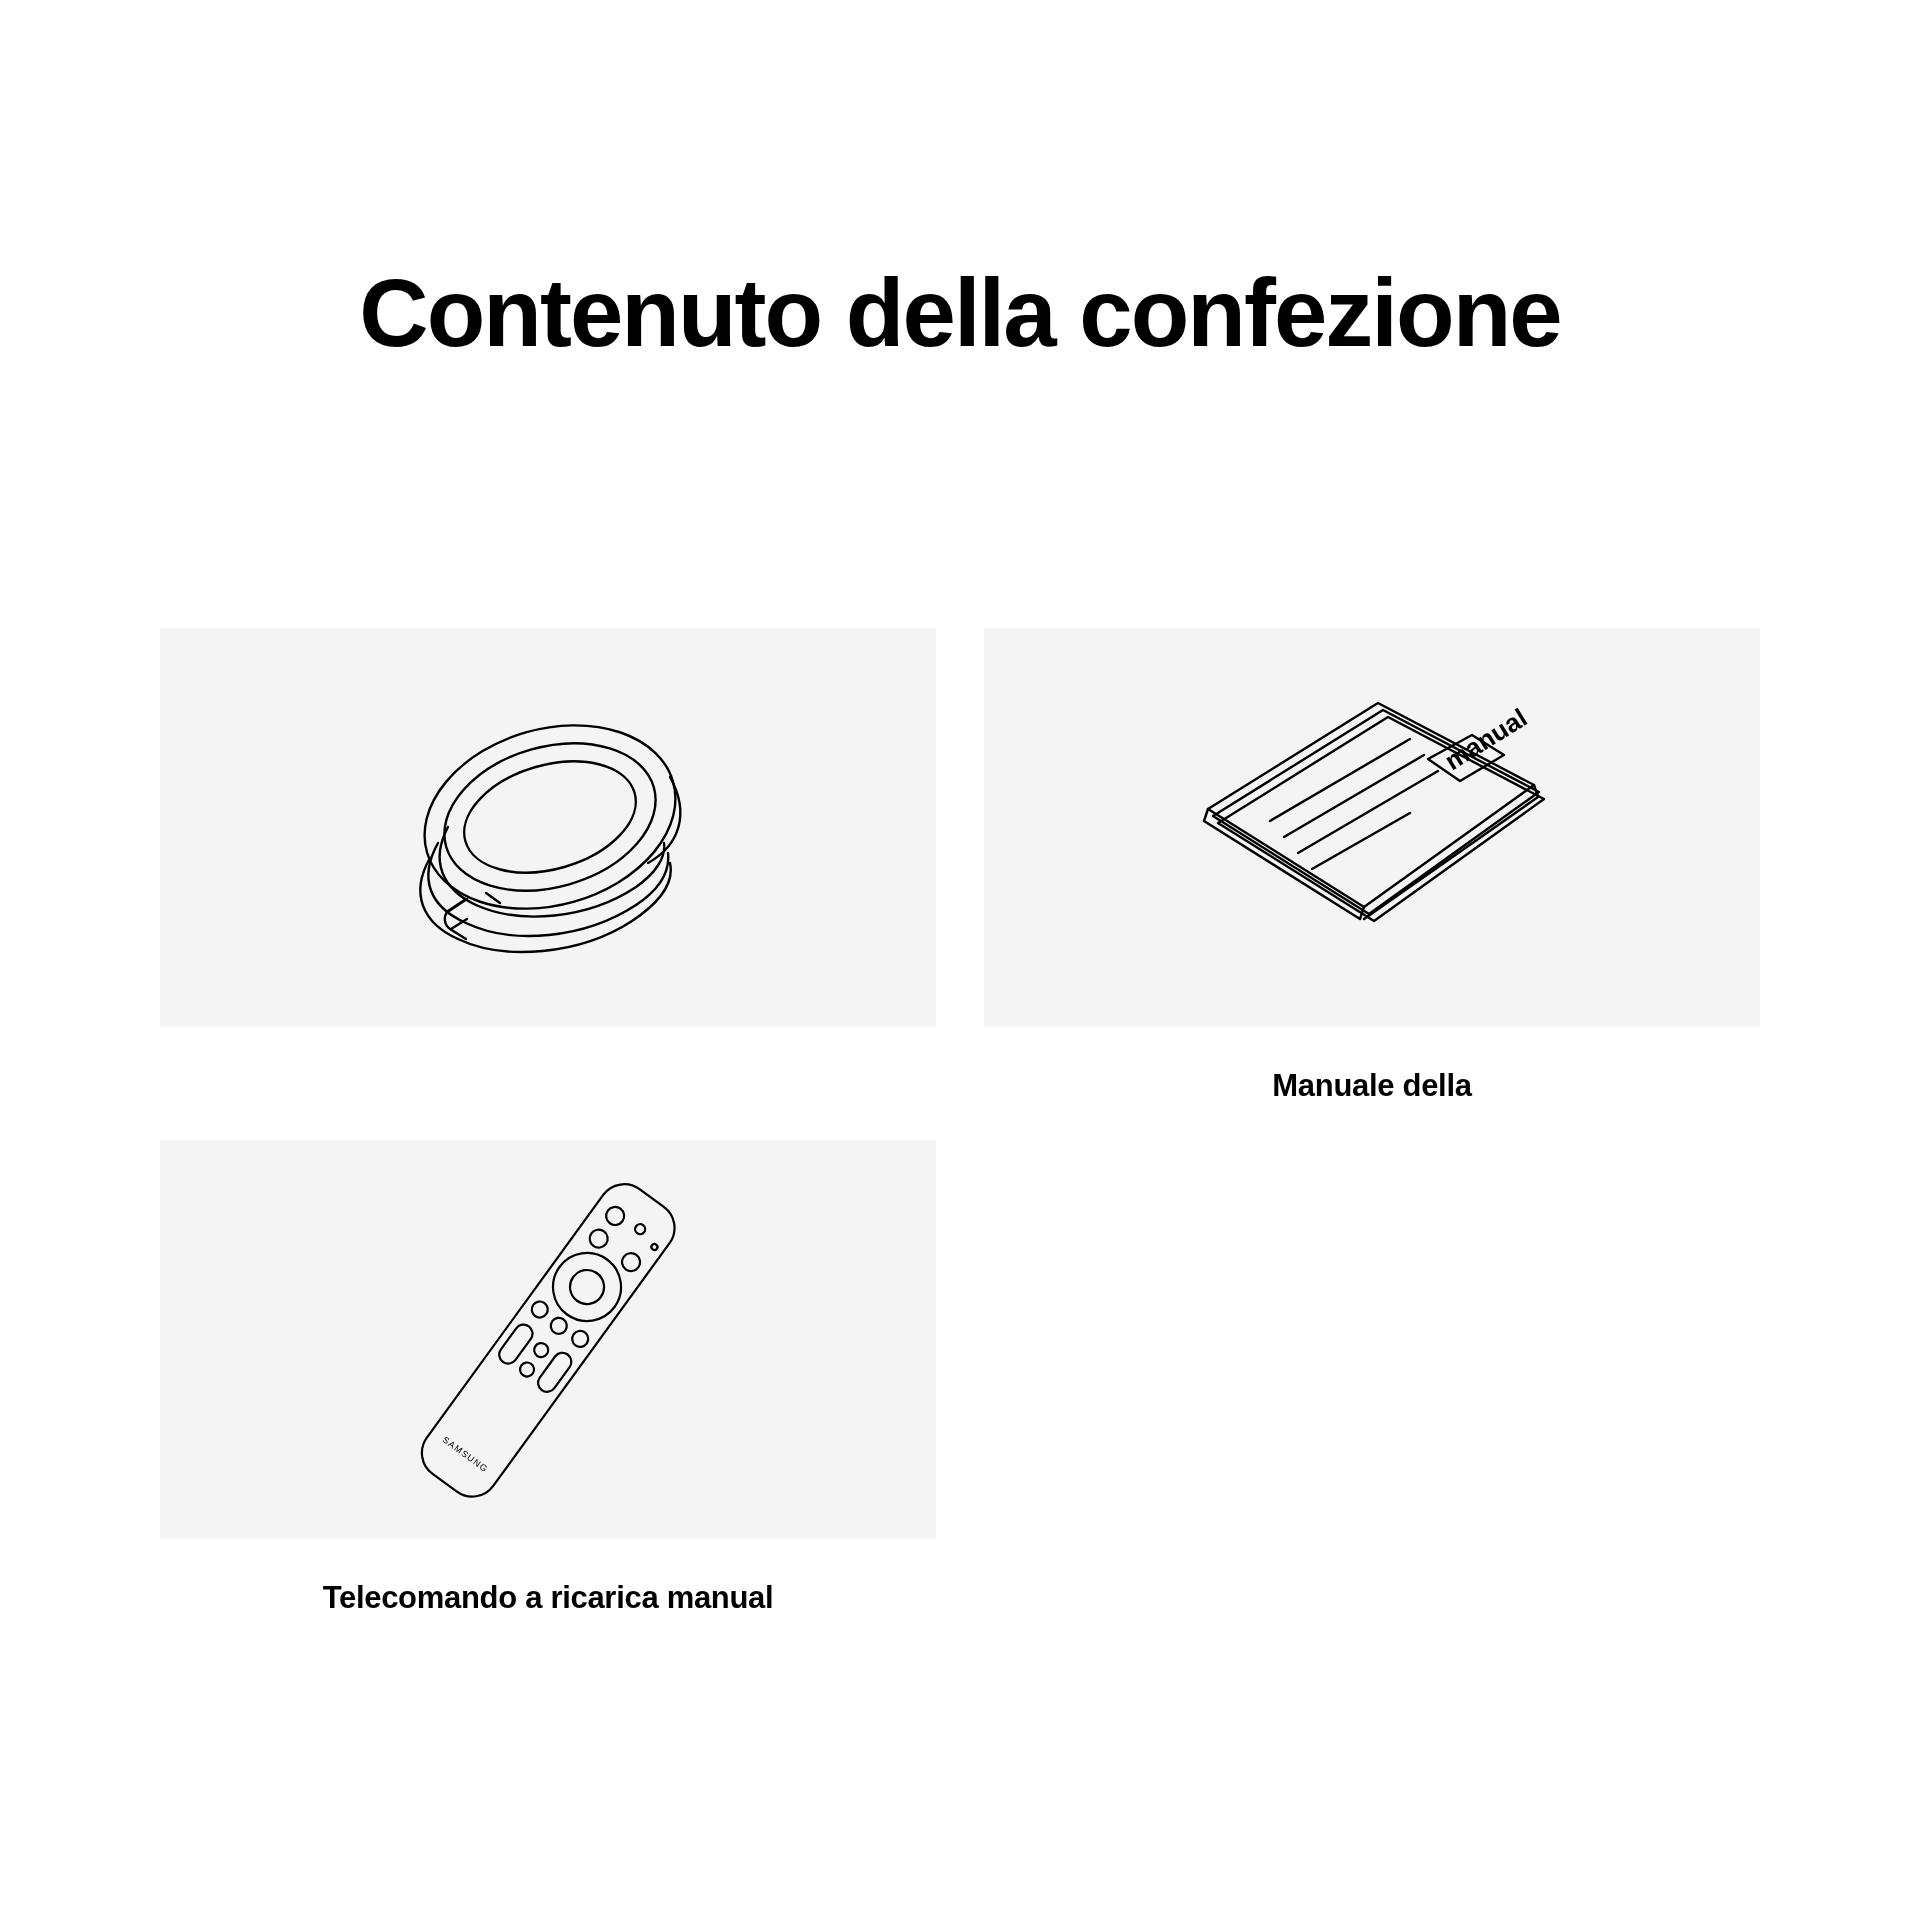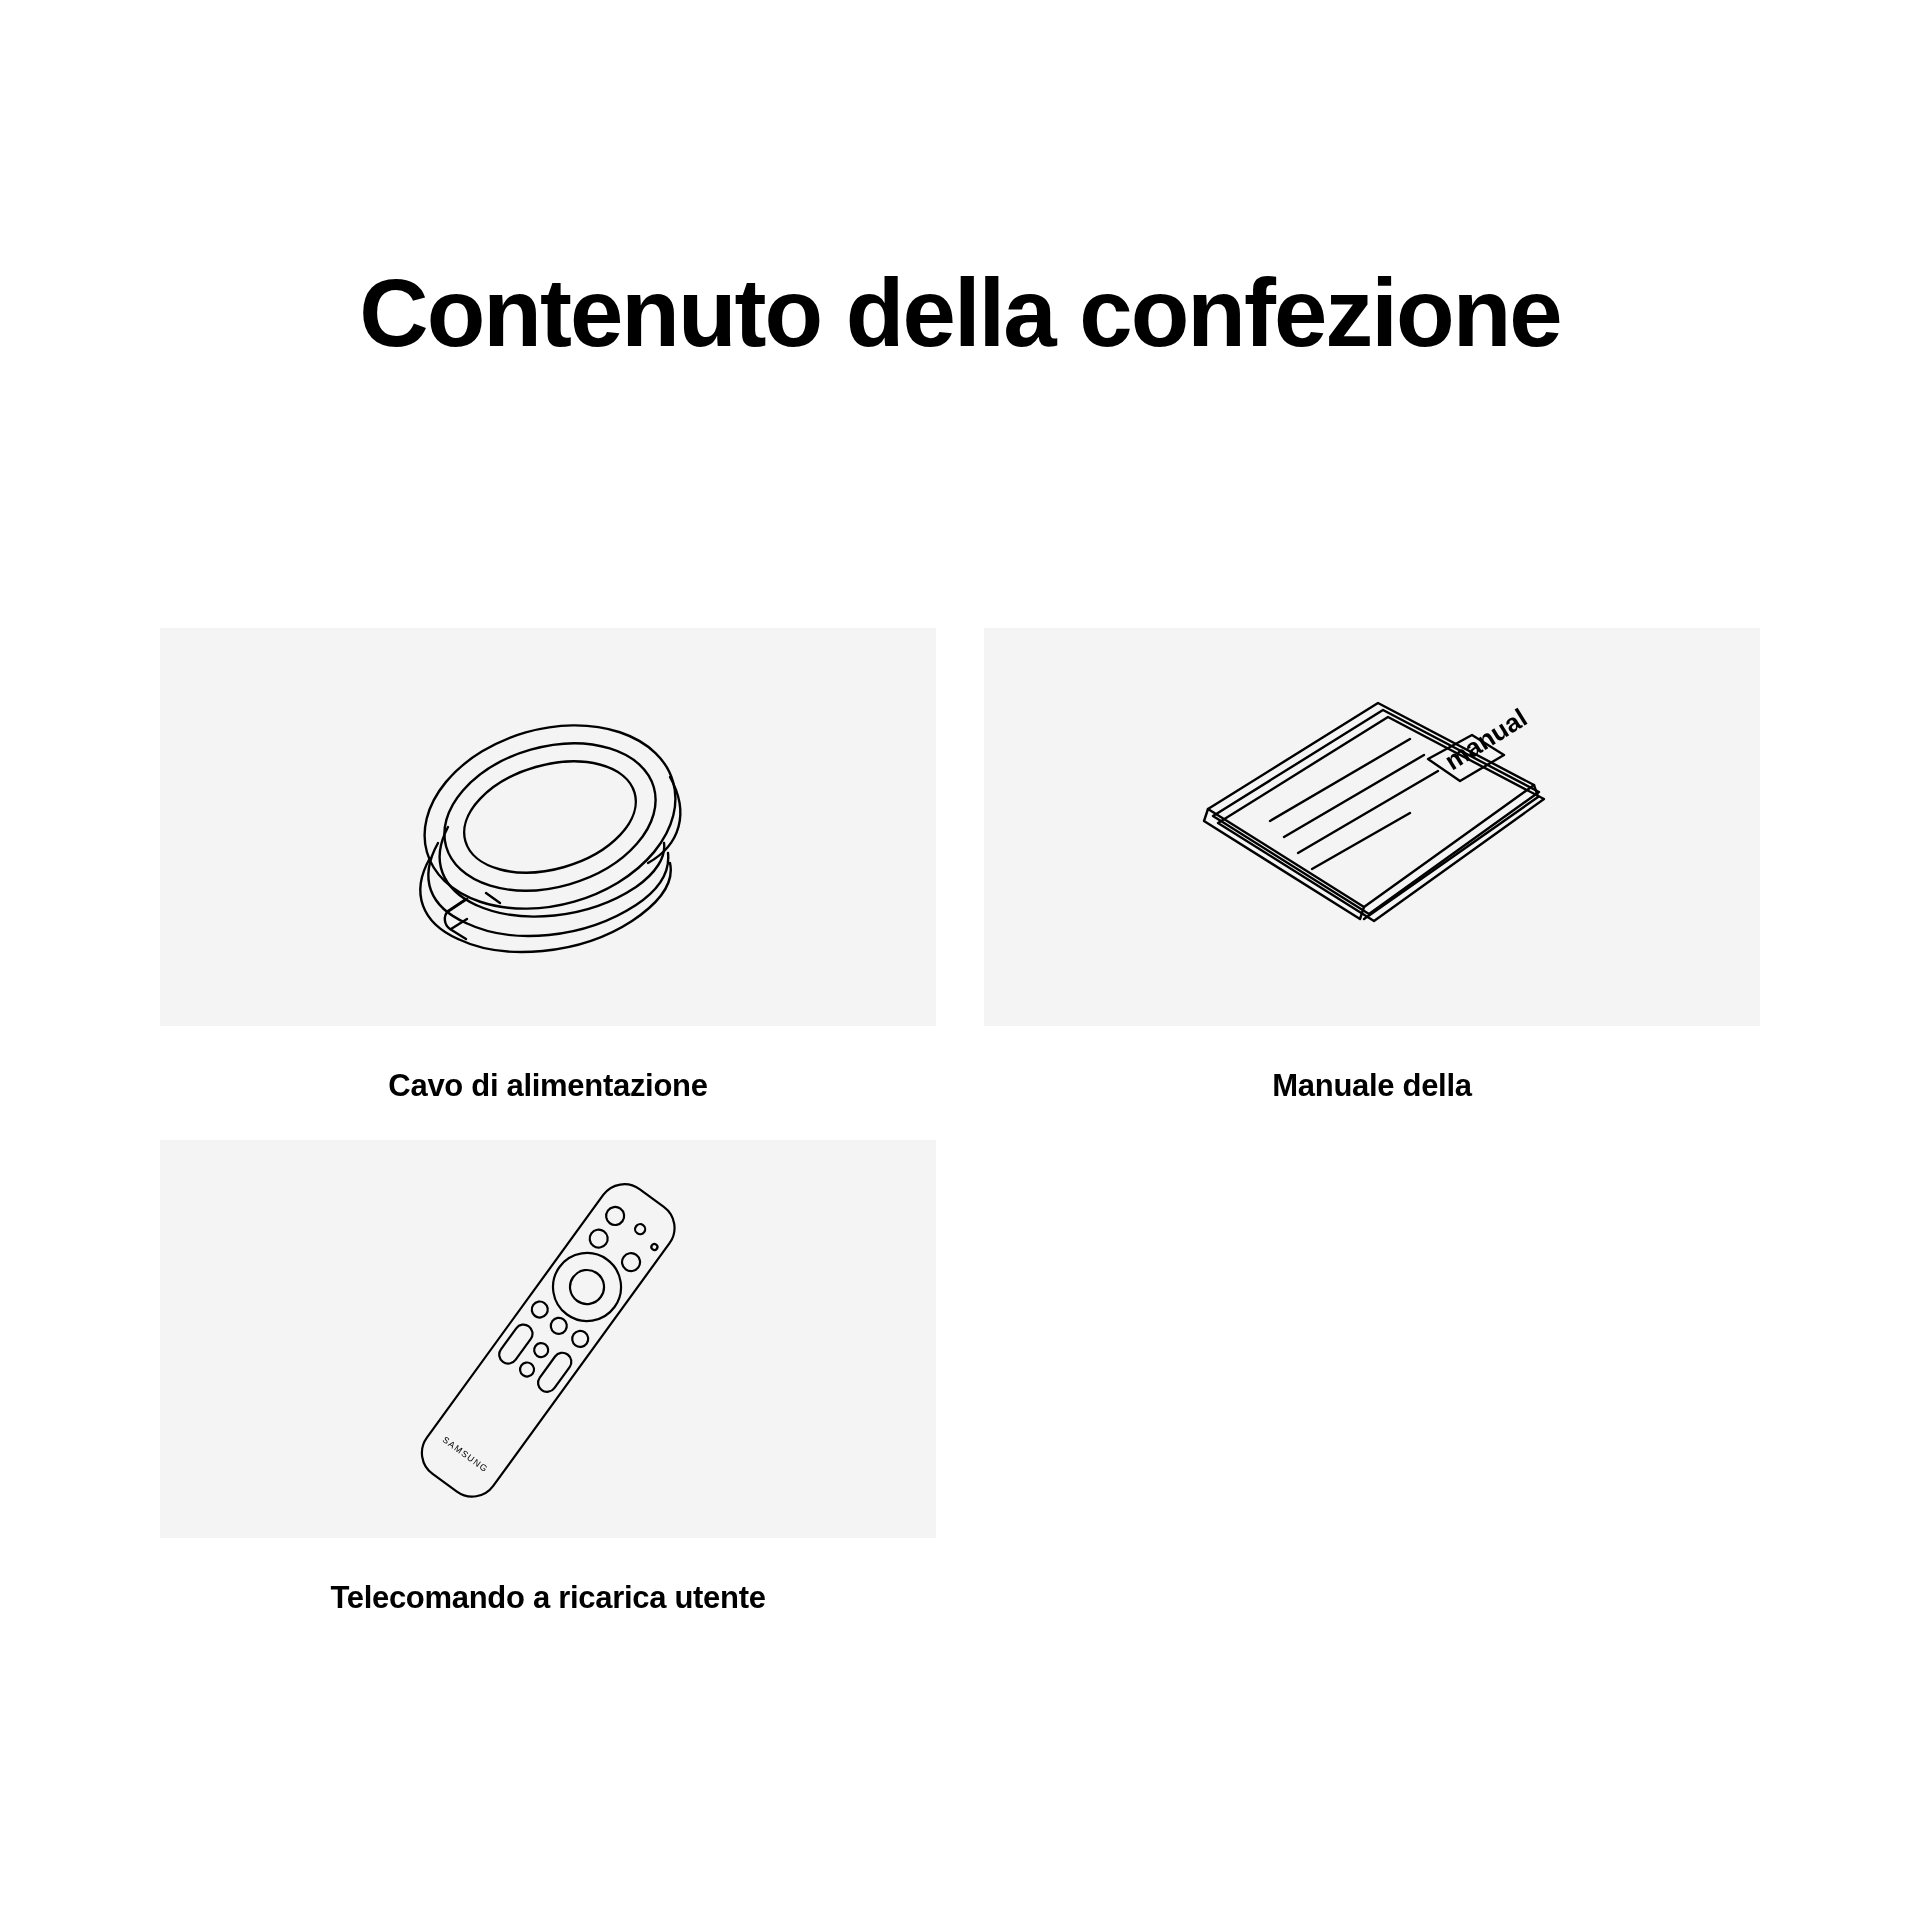--- a/index.html
+++ b/index.html
@@ -94,21 +94,20 @@
           <path d="M130 160 C 112 194, 124 222, 158 238"></path>
           <path d="M158 238 C 202 258, 270 252, 318 220 C 338 206, 348 190, 346 176"></path>
 
           <path d="M148 232 l -18 12 a 12 12 0 0 0 2 18 l 16 10"></path>
           <path d="M131 244 l 18 -12"></path>
           <path d="M133 262 l 16 -10"></path>
 
           <path d="M168 226 l 14 10"></path>
         </svg>
       </div>
-      <div class="card-caption">Cavo di alimentazione</div>
     </div>
 
     <div class="card">
       <div class="card-image">
         <svg width="460" height="320" viewBox="0 0 460 320" fill="none" stroke="#000" stroke-width="2.4" stroke-linecap="round" stroke-linejoin="round">
 
           <path d="M66 142 L 236 36 L 392 118 L 222 240 Z" transform="translate(10,14)"></path>
           <path d="M66 142 L 236 36 L 392 118 L 222 240 Z" transform="translate(5,7)"></path>
 
           <path d="M66 142 L 236 36 L 392 118 L 222 240 Z"></path>
@@ -152,17 +151,17 @@
             <rect x="198" y="200" width="18" height="44" rx="9"></rect>
             <rect x="246" y="200" width="18" height="44" rx="9"></rect>
 
             <circle cx="231" cy="212" r="7"></circle>
             <circle cx="231" cy="236" r="7"></circle>
 
             <text x="231" y="344" text-anchor="middle" font-family="Liberation Sans, sans-serif" font-size="9" letter-spacing="1.2" fill="#000" stroke="none">SAMSUNG</text>
           </g>
         </svg>
       </div>
-      <div class="card-caption">Telecomando a ricarica utente</div>
+      <div class="card-caption">Telecomando a ricarica manual</div>
     </div>
 
   </div>
 </div>
 
 </body></html>

